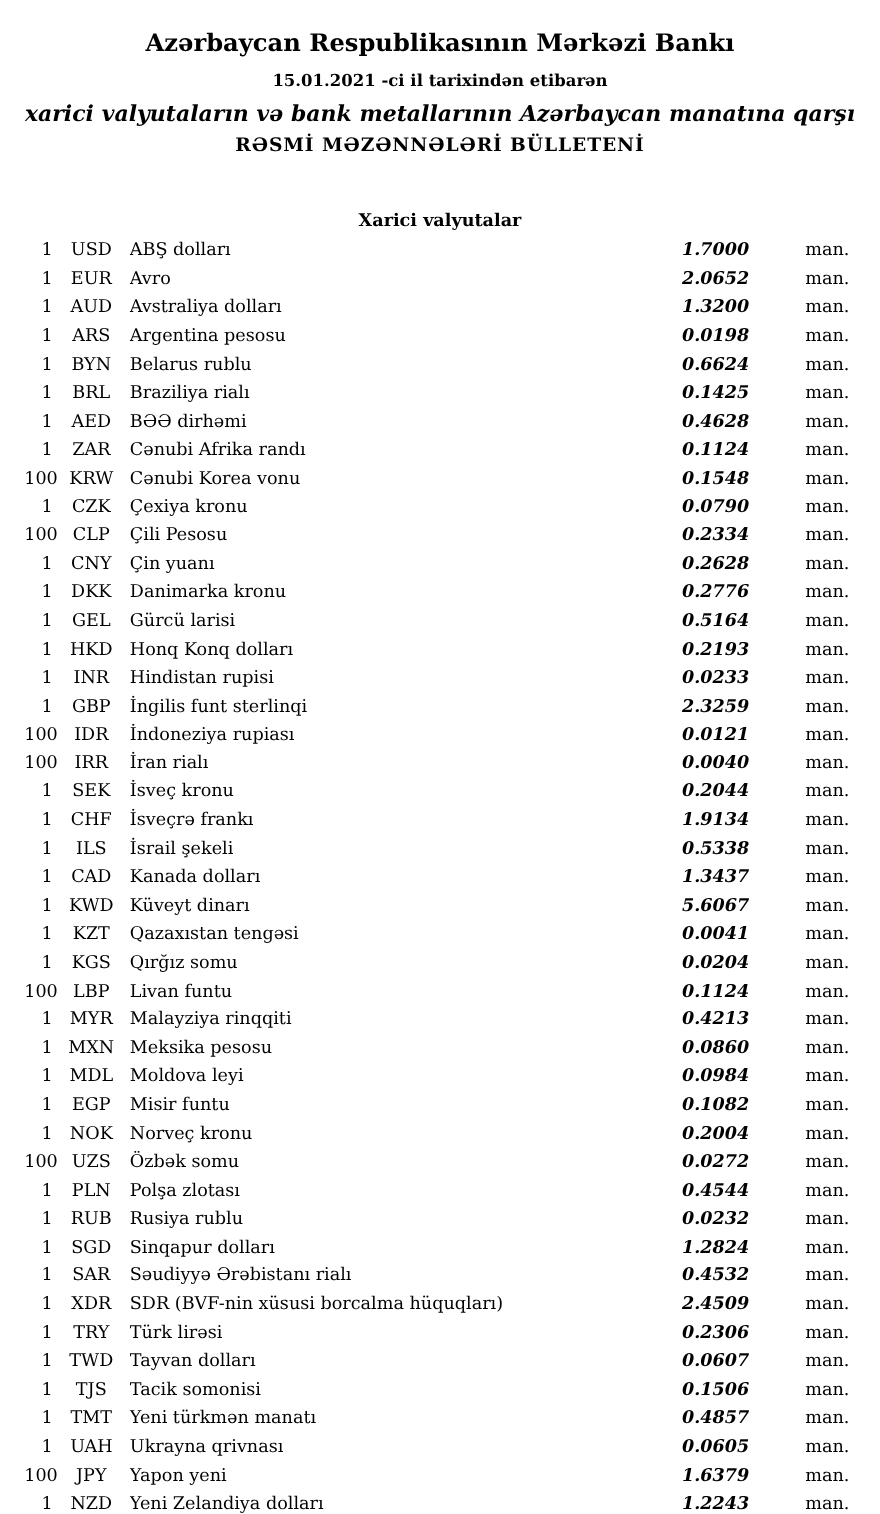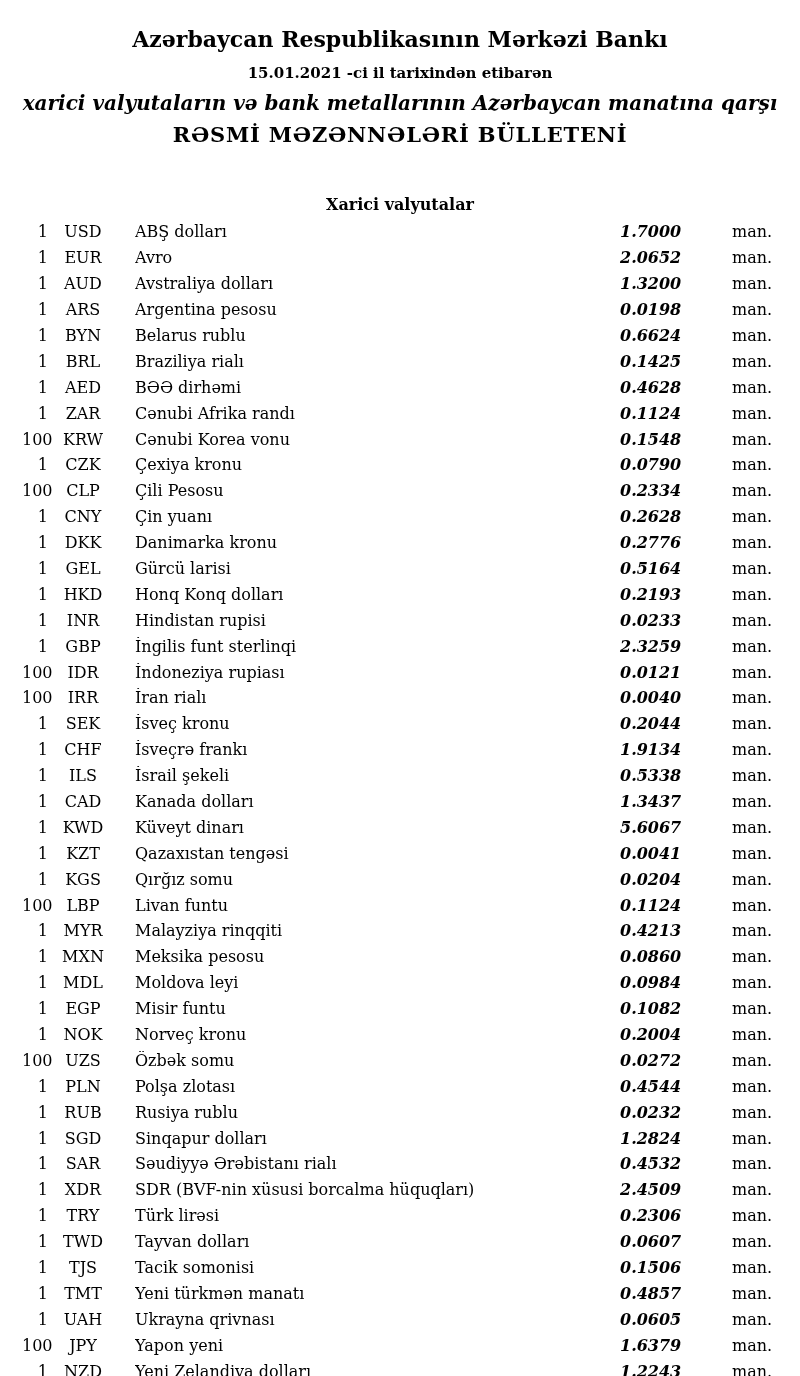--- a/index.html
+++ b/index.html
@@ -29,21 +29,21 @@
     font-weight: bold;
     margin: 0 0 9px 0;
   }
   .doc-line3 {
     font-size: 20px;
     font-weight: bold;
     margin: 0 0 7px 0;
     font-style: italic;
   }
   .doc-line4 {
-    font-size: 21px;
+    font-size: 17px;
     font-weight: bold;
     letter-spacing: 0.8px;
     margin: 0;
   }
   .section-title {
     text-align: center;
     font-weight: bold;
     font-size: 16px;
     margin: 48px 0 8px 0;
   }
@@ -63,21 +63,21 @@
     flex: 0 0 auto;
   }
   .code {
     width: 52px;
     text-align: center;
     margin-left: 9px;
     flex: 0 0 auto;
   }
   .name {
     flex: 1 1 auto;
-    margin-left: 26px;
+    margin-left: 9px;
     overflow: hidden;
   }
   .rate {
     width: 84px;
     text-align: left;
     font-weight: bold;
     font-style: italic;
     flex: 0 0 auto;
   }
   .unit {

